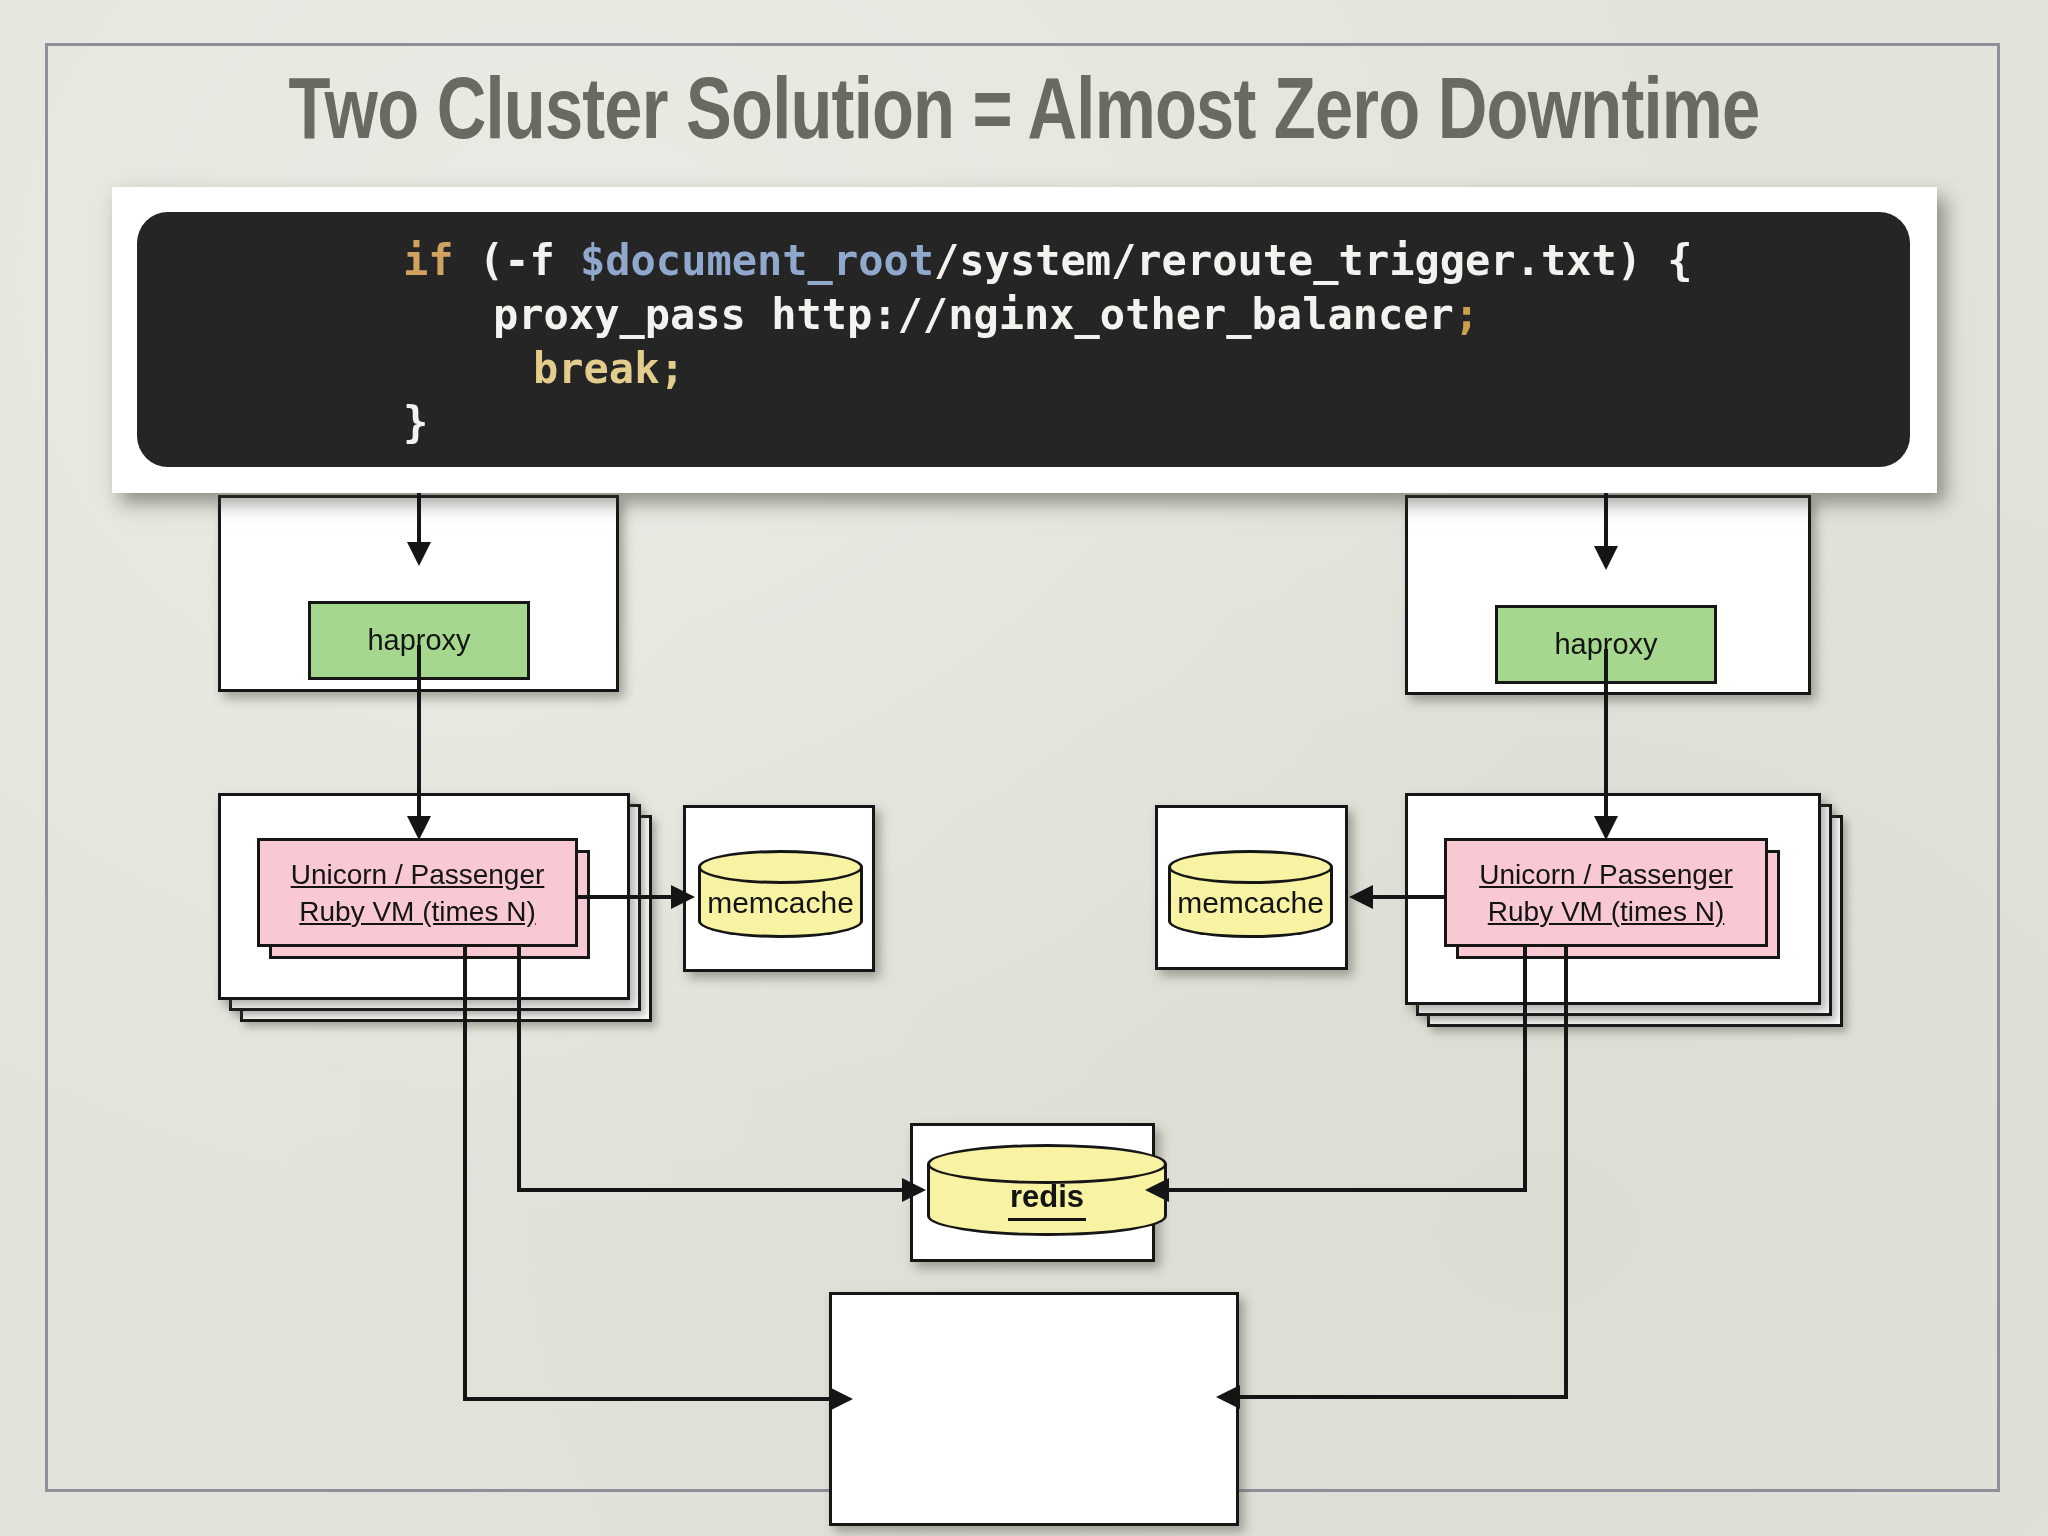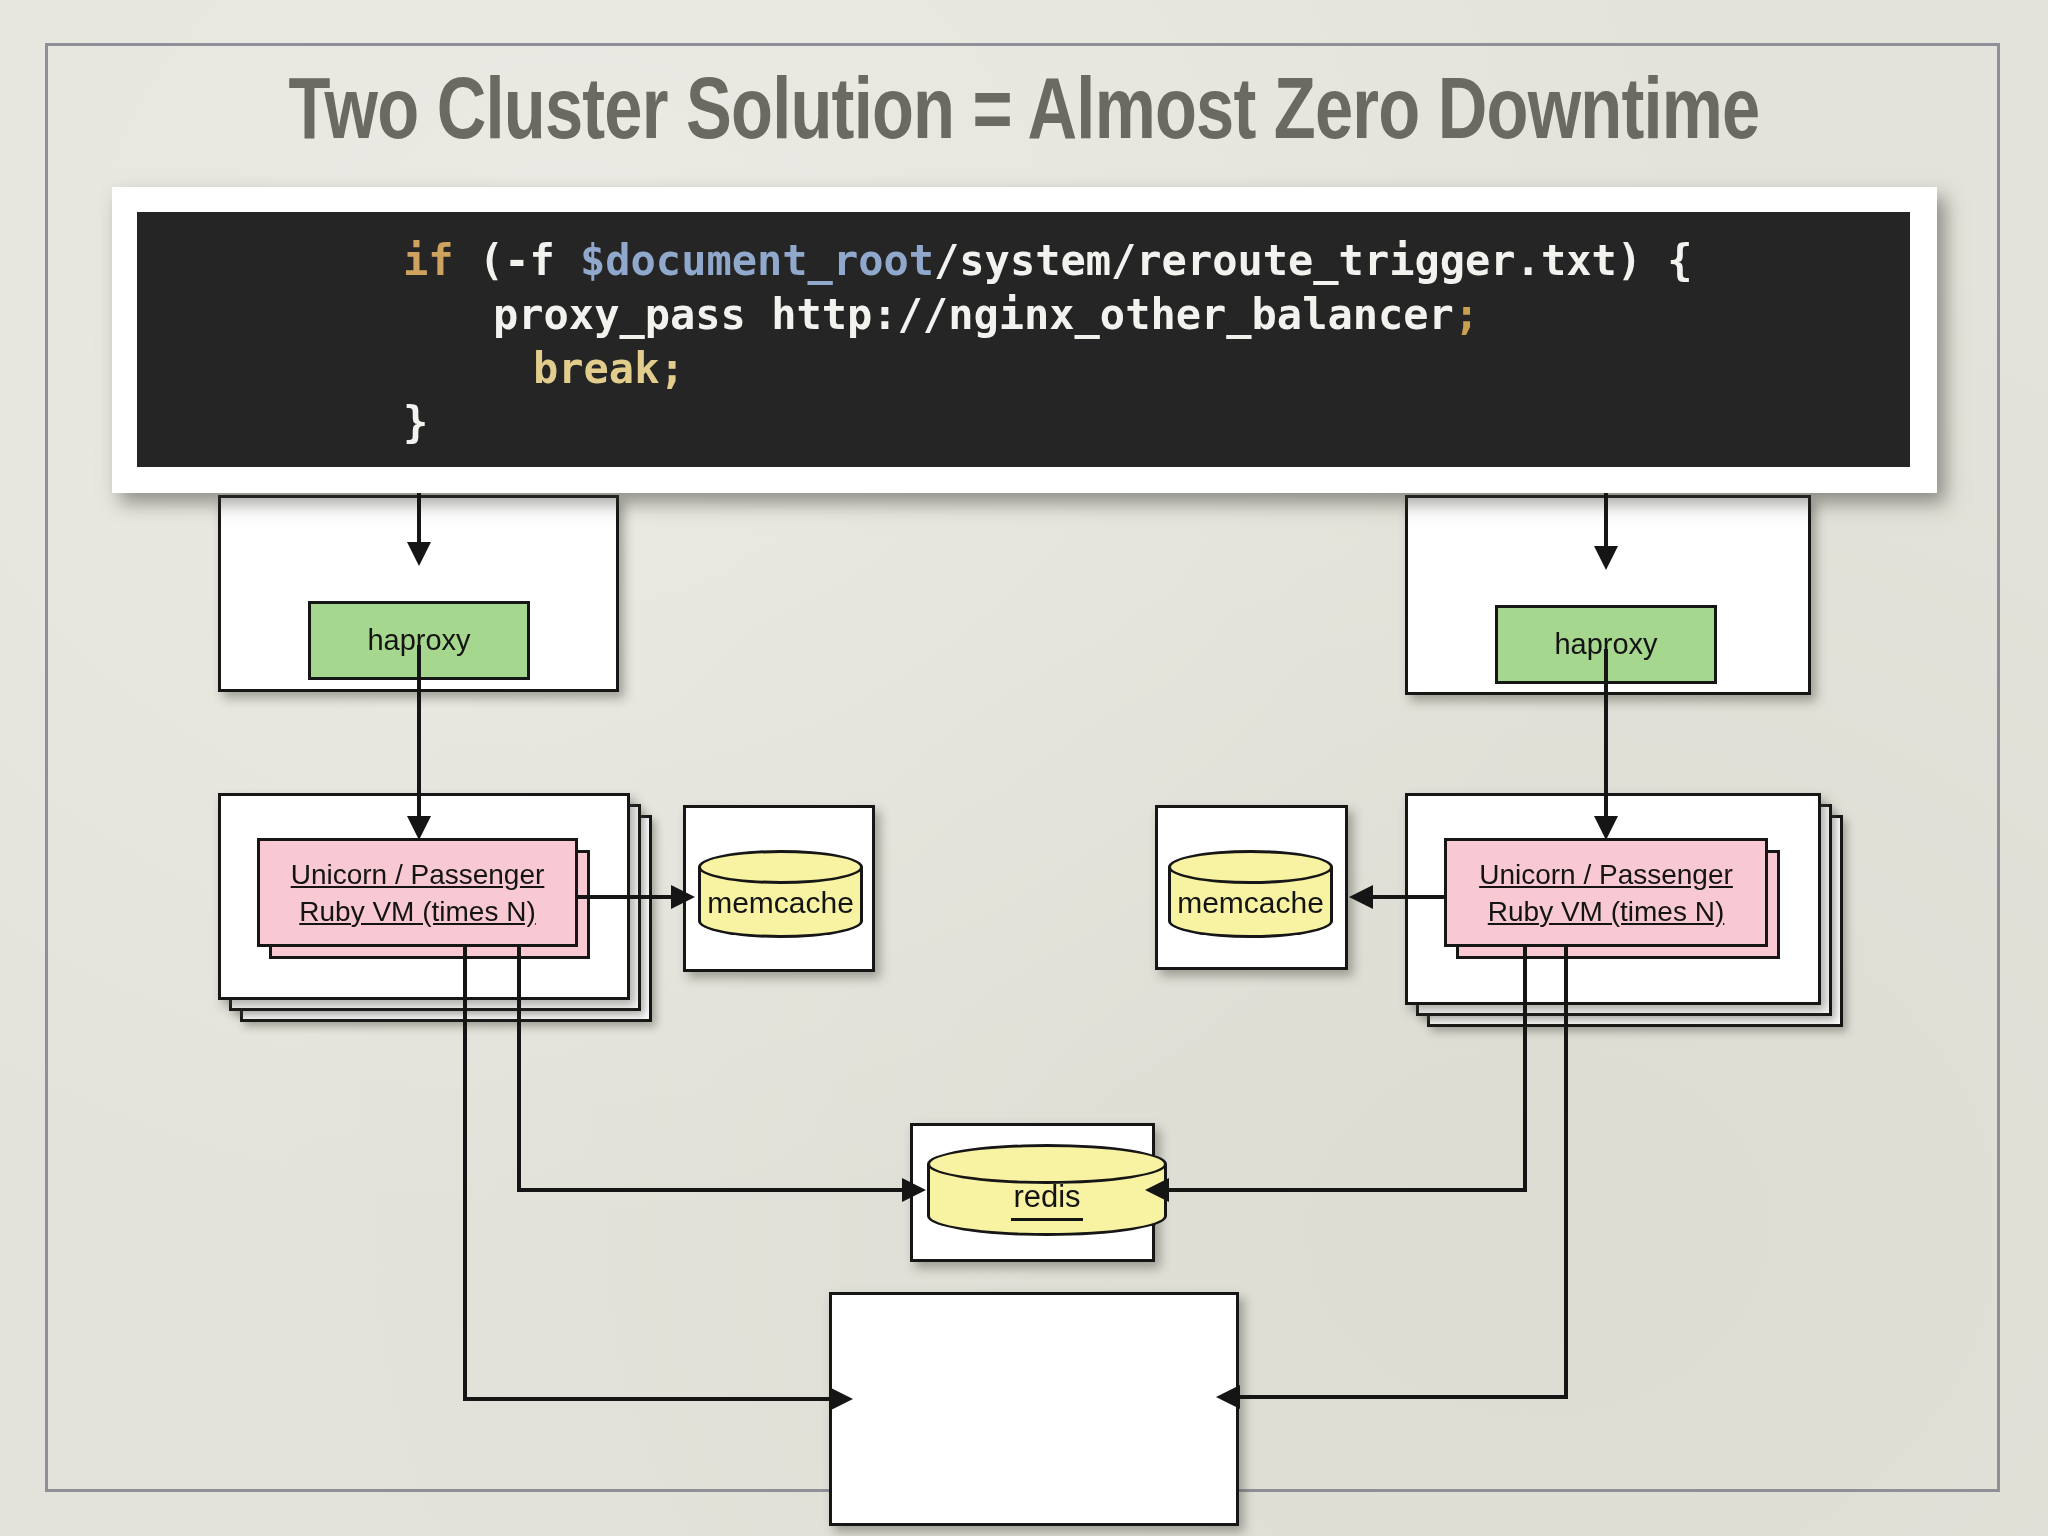--- a/index.html
+++ b/index.html
@@ -24,20 +24,21 @@
   }
   
   .code-panel{
     position:absolute;left:112px;top:187px;width:1825px;height:306px;z-index:40;
     background:var(--box-white,#fff);
     box-shadow:8px 10px 18px rgba(55,55,48,.5);
   }
   .code-screen{
     position:absolute;inset:25px 27px 26px 25px;
     background:var(--code-background,#252525);
+    border-radius:31px;
   }
   .code-content{
     position:absolute;left:266px;top:22px;
     font-family:"DejaVu Sans Mono", monospace;
     font-size:42px;line-height:54px;font-weight:bold;
     color:var(--code-plain,#f2f2ef);
     white-space:pre;
   }
   .code-line.indent{padding-left:90px;}
   .tok-plain{color:var(--code-plain,#f2f2ef);}
@@ -145,21 +146,21 @@
   </div>
 
   <div class="wbox" style="left:1155px;top:805px;width:193px;height:165px;z-index:10;"></div>
   <div class="cylinder" style="left:1168px;top:850px;width:165px;height:88px;--ry:17px;z-index:12;">
     <div class="cyl-top"></div>
     <div class="cyl-body"></div>
     <div class="cyl-label mem-label">memcache</div>
   </div>
 
   <div class="wbox" style="left:910px;top:1123px;width:245px;height:139px;z-index:10;"></div>
-  <div class="cylinder" style="left:927px;top:1144px;width:240px;height:92px;--ry:20px;z-index:12;">
+  <div class="cylinder" style="left:927px;top:1144px;width:240px;height:92px;--ry:20px;z-index:12;font-weight:bold;">
     <div class="cyl-top"></div>
     <div class="cyl-body"></div>
     <div class="cyl-label redis-label">
         <span>redis</span>
       </div>
   </div>
 
   <div class="wbox" style="left:829px;top:1292px;width:410px;height:234px;z-index:10;"></div>
 
   <svg class="connectors" width="2048" height="1536" viewBox="0 0 2048 1536">

